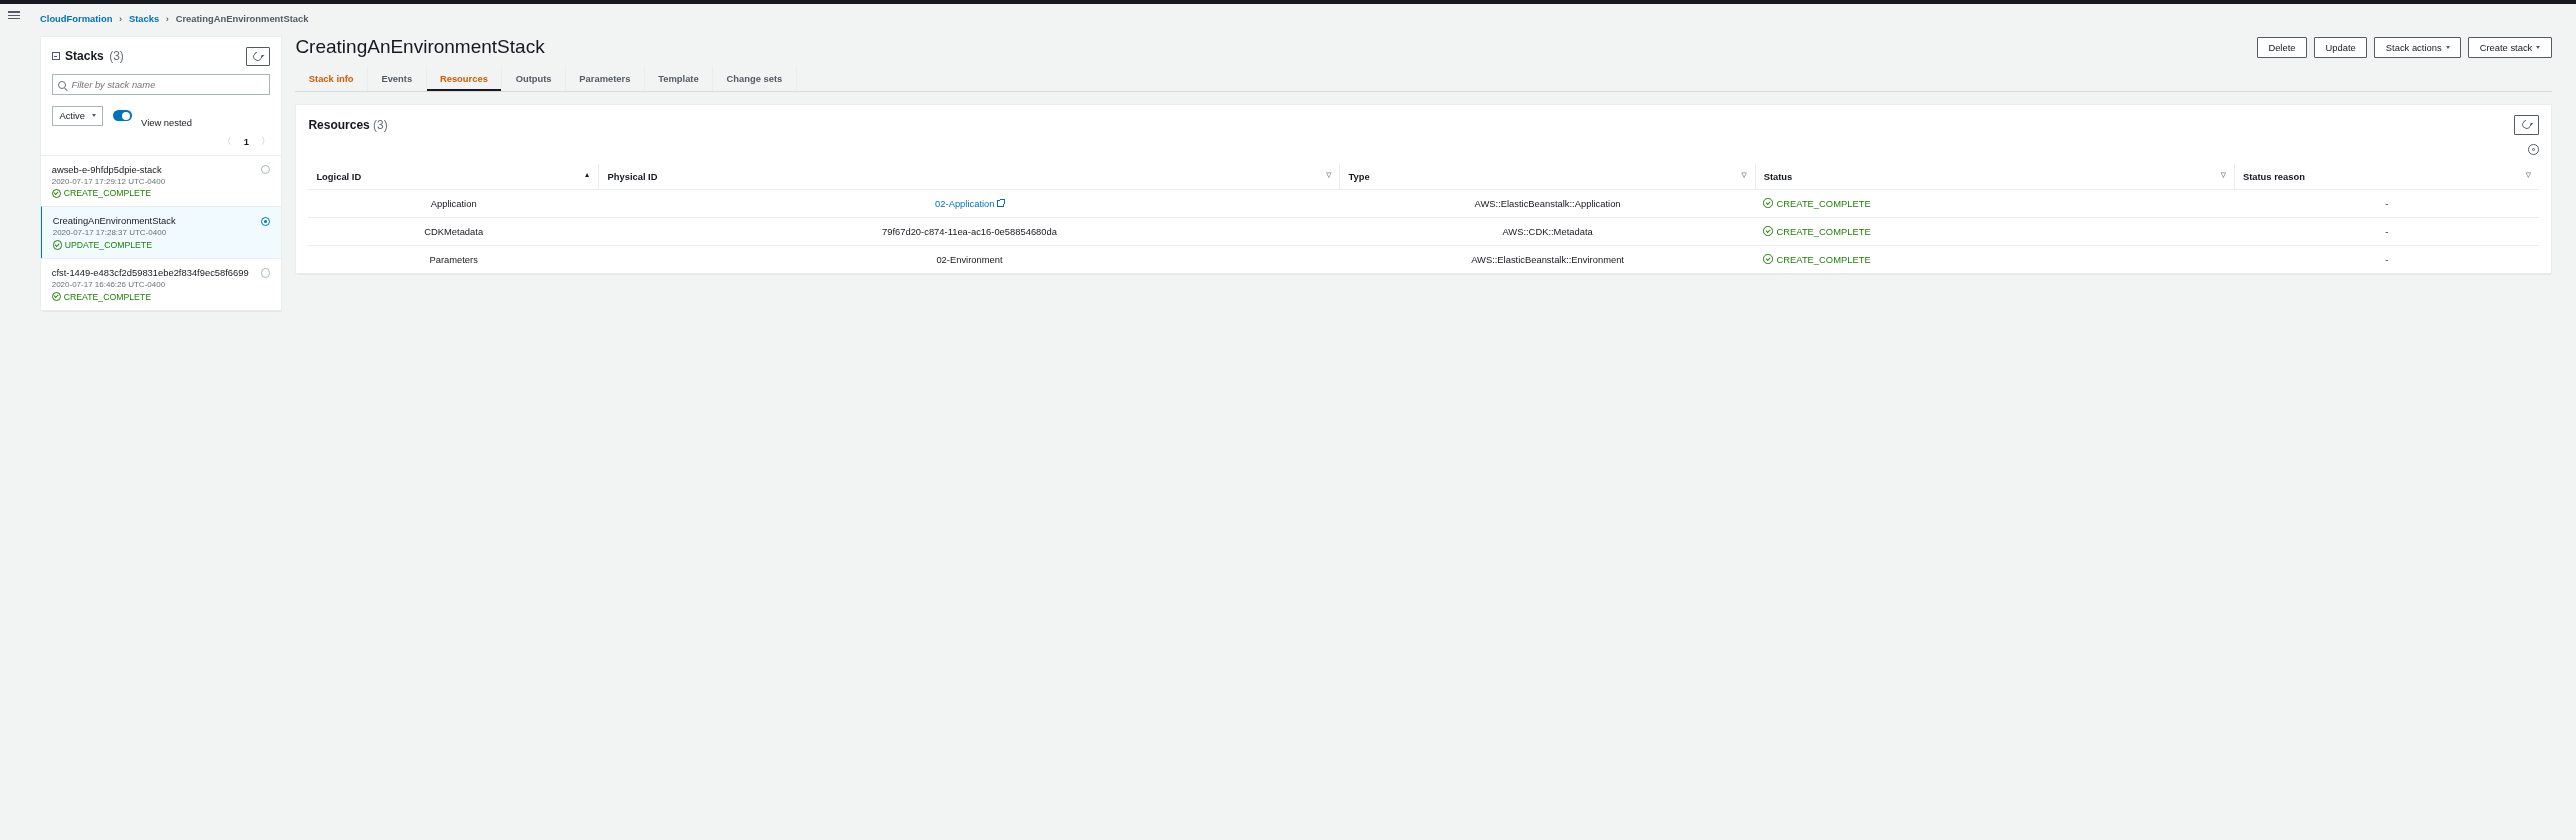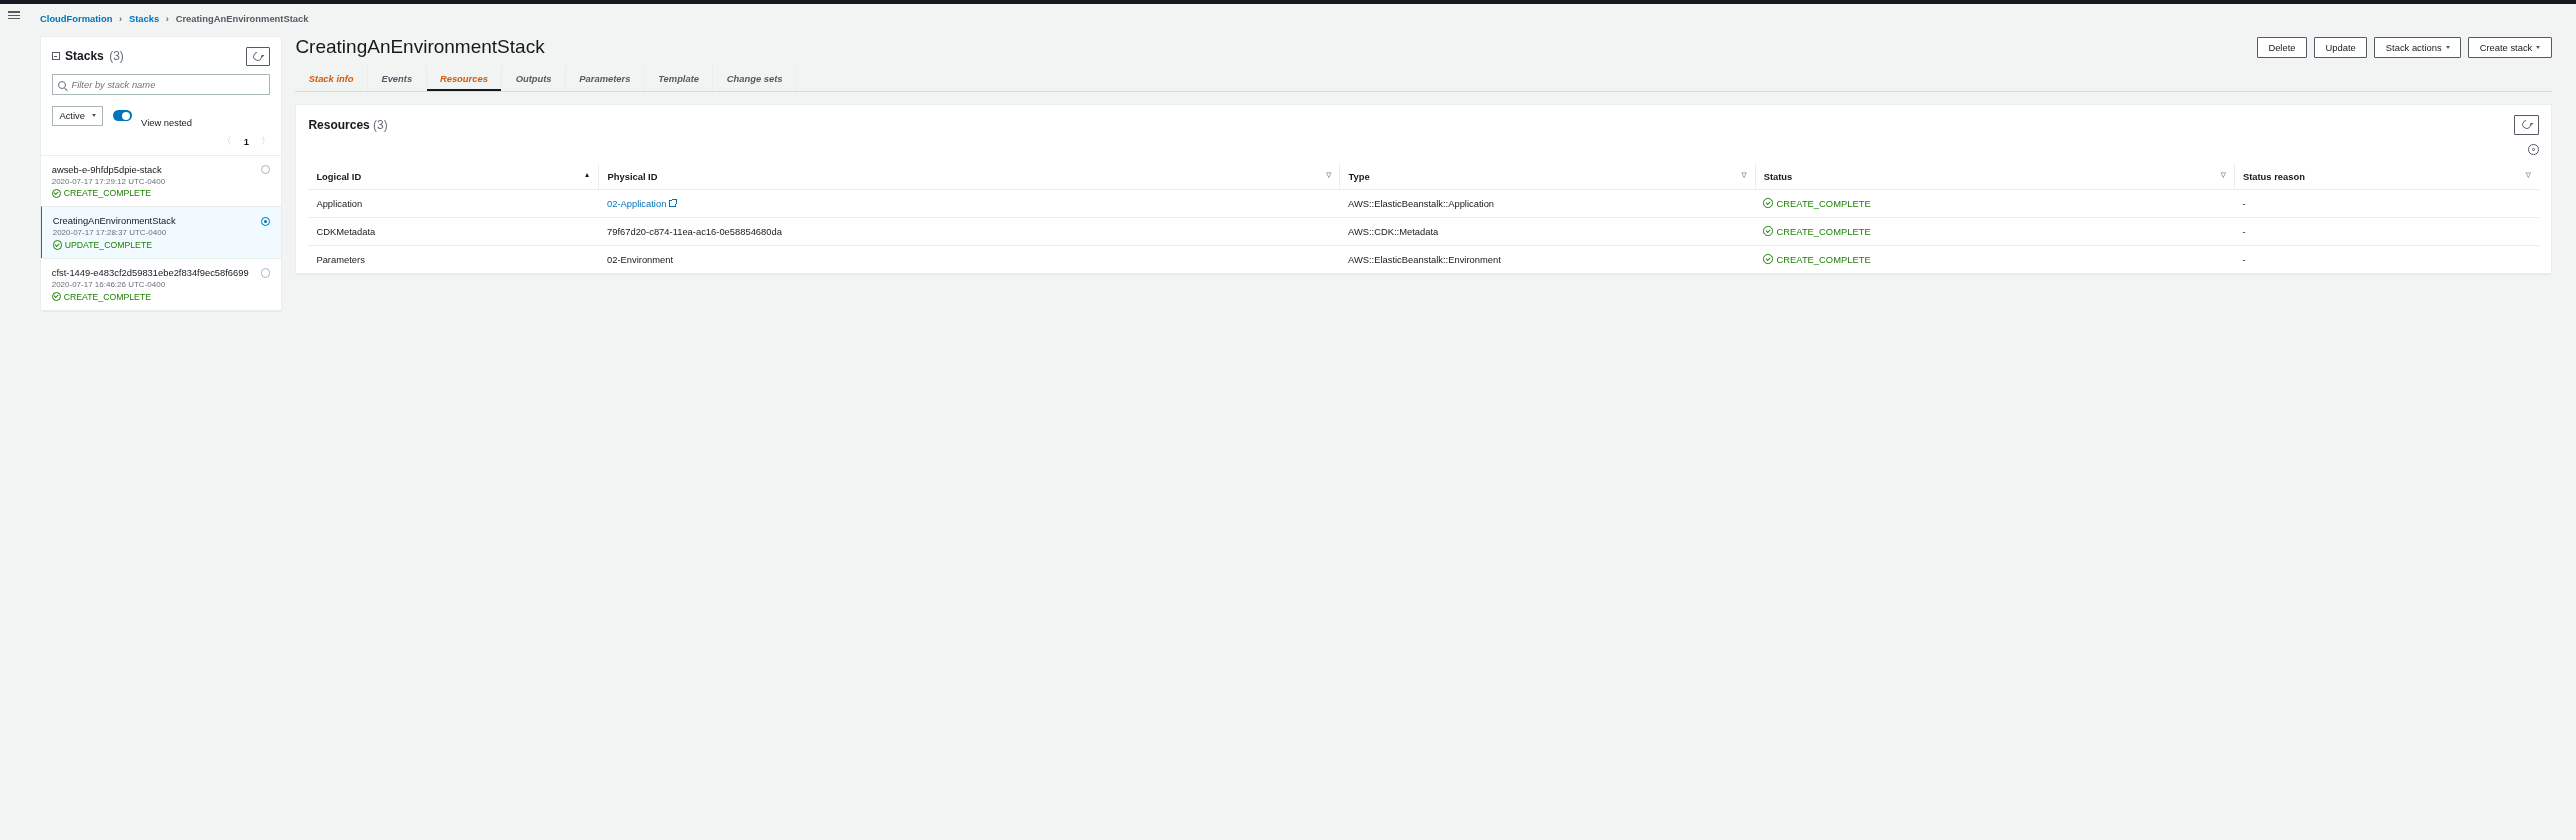--- a/index.html
+++ b/index.html
@@ -61,21 +61,21 @@
 .radio.checked::after { content: ""; position: absolute; inset: 2px; background: #0073bb; border-radius: 50%; }
 .status-dot { width: 9.4px; height: 9.4px; border: 1.2px solid currentColor; border-radius: 50%; display: inline-flex; align-items: center; justify-content: center; }
 .status-dot::after { content: ""; width: 3.4px; height: 2px; border-left: 1.2px solid currentColor; border-bottom: 1.2px solid currentColor; transform: rotate(-45deg); margin-top: -1.3px; }
 
 
 .right-panel { flex: 1; }
 .page-head { display: flex; justify-content: space-between; align-items: center; margin-bottom: 8px; }
 .page-title { font-size: 19px; font-weight: 400; color: #16191f; }
 .actions { display: flex; gap: 6.7px; }
 
-.tabs { display: flex; border-bottom: 0.7px solid #d5dbdb; font-style: italic; }
+.tabs { display: flex; border-bottom: 0.7px solid #d5dbdb; }
 .tab { padding: 6.7px 13.4px; color: #545b64; font-weight: 700; border-right: 0.7px solid #eaeded; cursor: pointer; position: relative; }
 .tab.highlight { color: #d45b07; }
 .tab.active { color: #d45b07; }
 .tab.active::after { content: ""; position: absolute; left: 0; right: 0; bottom: -0.7px; height: 2px; background: #16191f; }
 
 .resources-card { background: #fff; border: 0.7px solid #eaeded; margin-top: 12px; padding: 10.7px 12px 0; box-shadow: 0 0.7px 0.7px rgba(0,0,0,0.05); }
 .res-head { display: flex; justify-content: space-between; align-items: center; }
 .res-title { font-size: 12px; font-weight: 700; }
 .res-title .count { color: #687078; font-weight: 400; }
 
@@ -83,21 +83,21 @@
 .res-search { flex: 0 0 436px; border: 0.7px solid #aab7b8; display: flex; align-items: center; padding: 4px 6.7px; }
 .res-search input { border: none; outline: none; flex: 1; font-size: 9.4px; font-style: italic; color: #687078; }
 .gear { margin-left: auto; width: 10.7px; height: 10.7px; border: 1px solid #545b64; border-radius: 50%; position: relative; cursor: pointer; }
 .gear::before { content: ""; position: absolute; inset: 2.7px; border: 1px solid #545b64; border-radius: 50%; }
 
 .table { width: 100%; margin-top: 9.4px; border-collapse: collapse; }
 .table th { text-align: left; font-weight: 700; padding: 6.7px 8px; border-left: 0.7px solid #eaeded; position: relative; color: #16191f; }
 .table th:first-child { border-left: none; }
 .table th .sort-ind { position: absolute; right: 8px; color: #879196; font-size: 6.7px; }
 .table th .sort-active { color: #16191f; }
-.table td { padding: 8px 8px; vertical-align: top; border-top: 0.7px solid #eaeded; }
+.table td { padding: 8px 8px; vertical-align: top; border-top: 0.7px solid #eaeded; text-align: center; }
 .link { color: #0073bb; text-decoration: none; display: inline-flex; align-items: center; gap: 2.7px; }
 .ext-icon { width: 6.7px; height: 6.7px; border: 1px solid #0073bb; position: relative; }
 .ext-icon::after { content: ""; position: absolute; top: -2px; right: -2px; width: 4px; height: 4px; border-top: 1px solid #0073bb; border-right: 1px solid #0073bb; background: #fff; }
 .status-cell { display: flex; align-items: center; gap: 4px; }
 </style>
 </head>
 <body>
 
 <div class="topbar"></div>
 <div class="hamburger">

